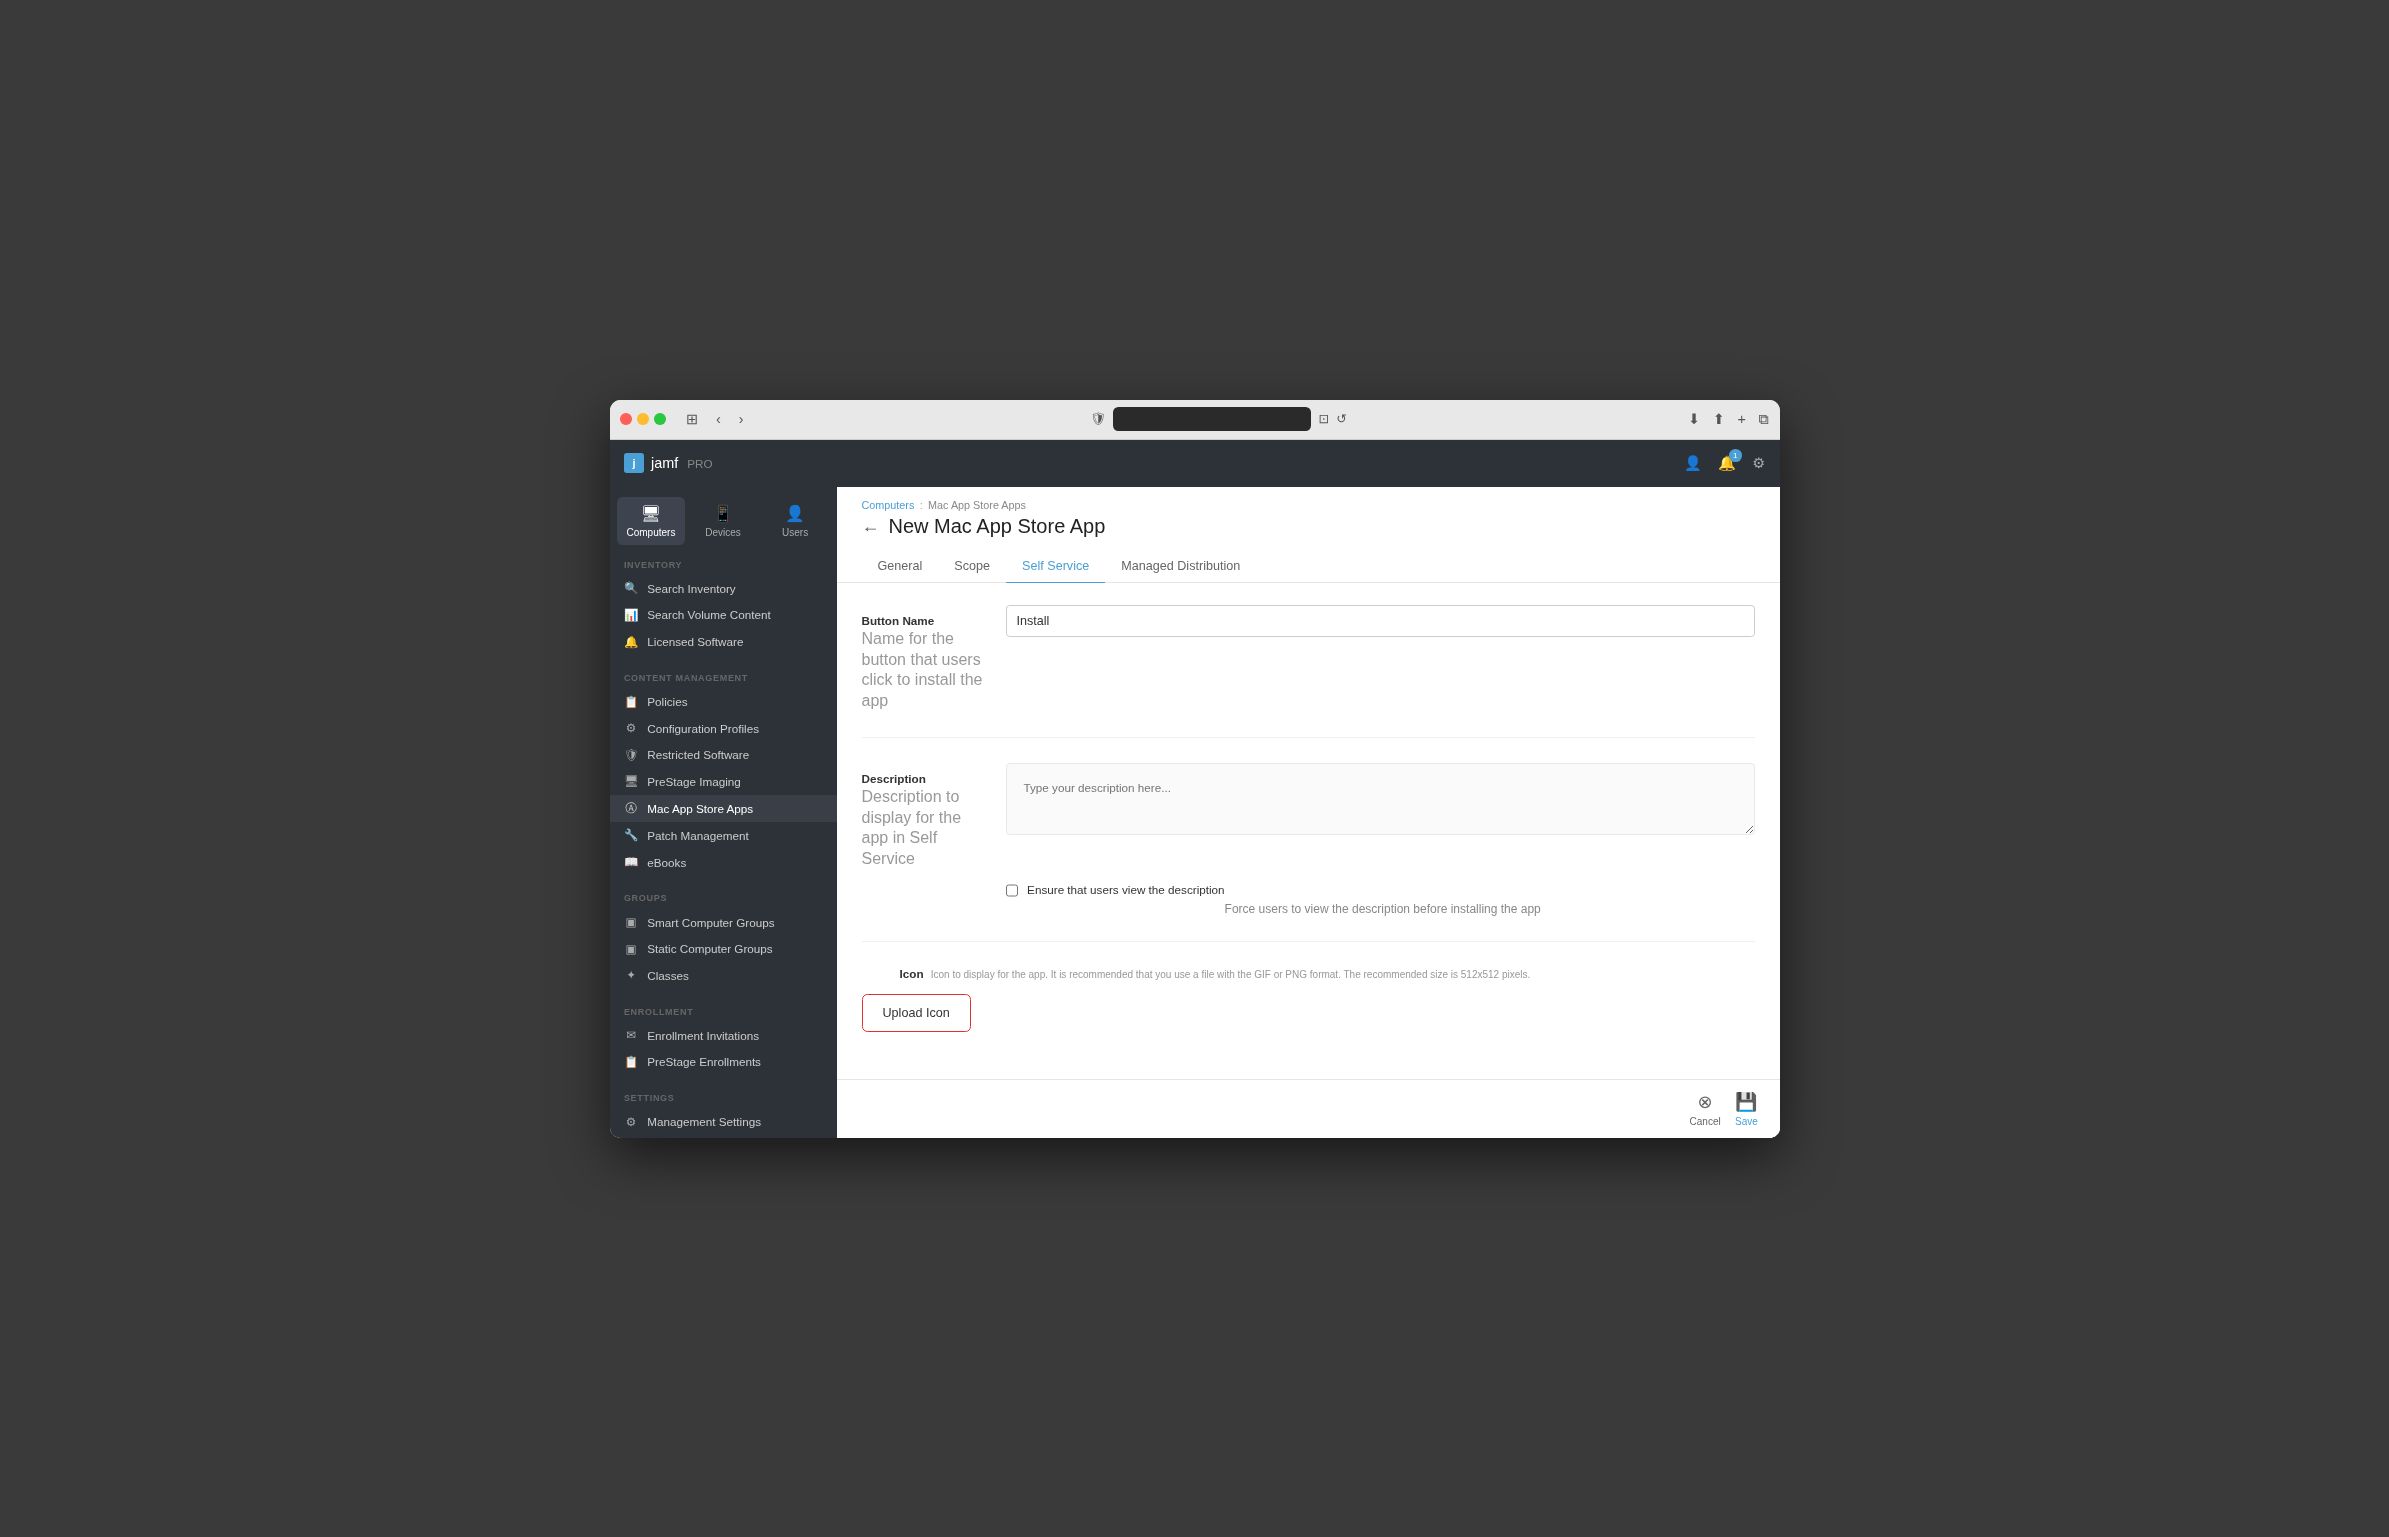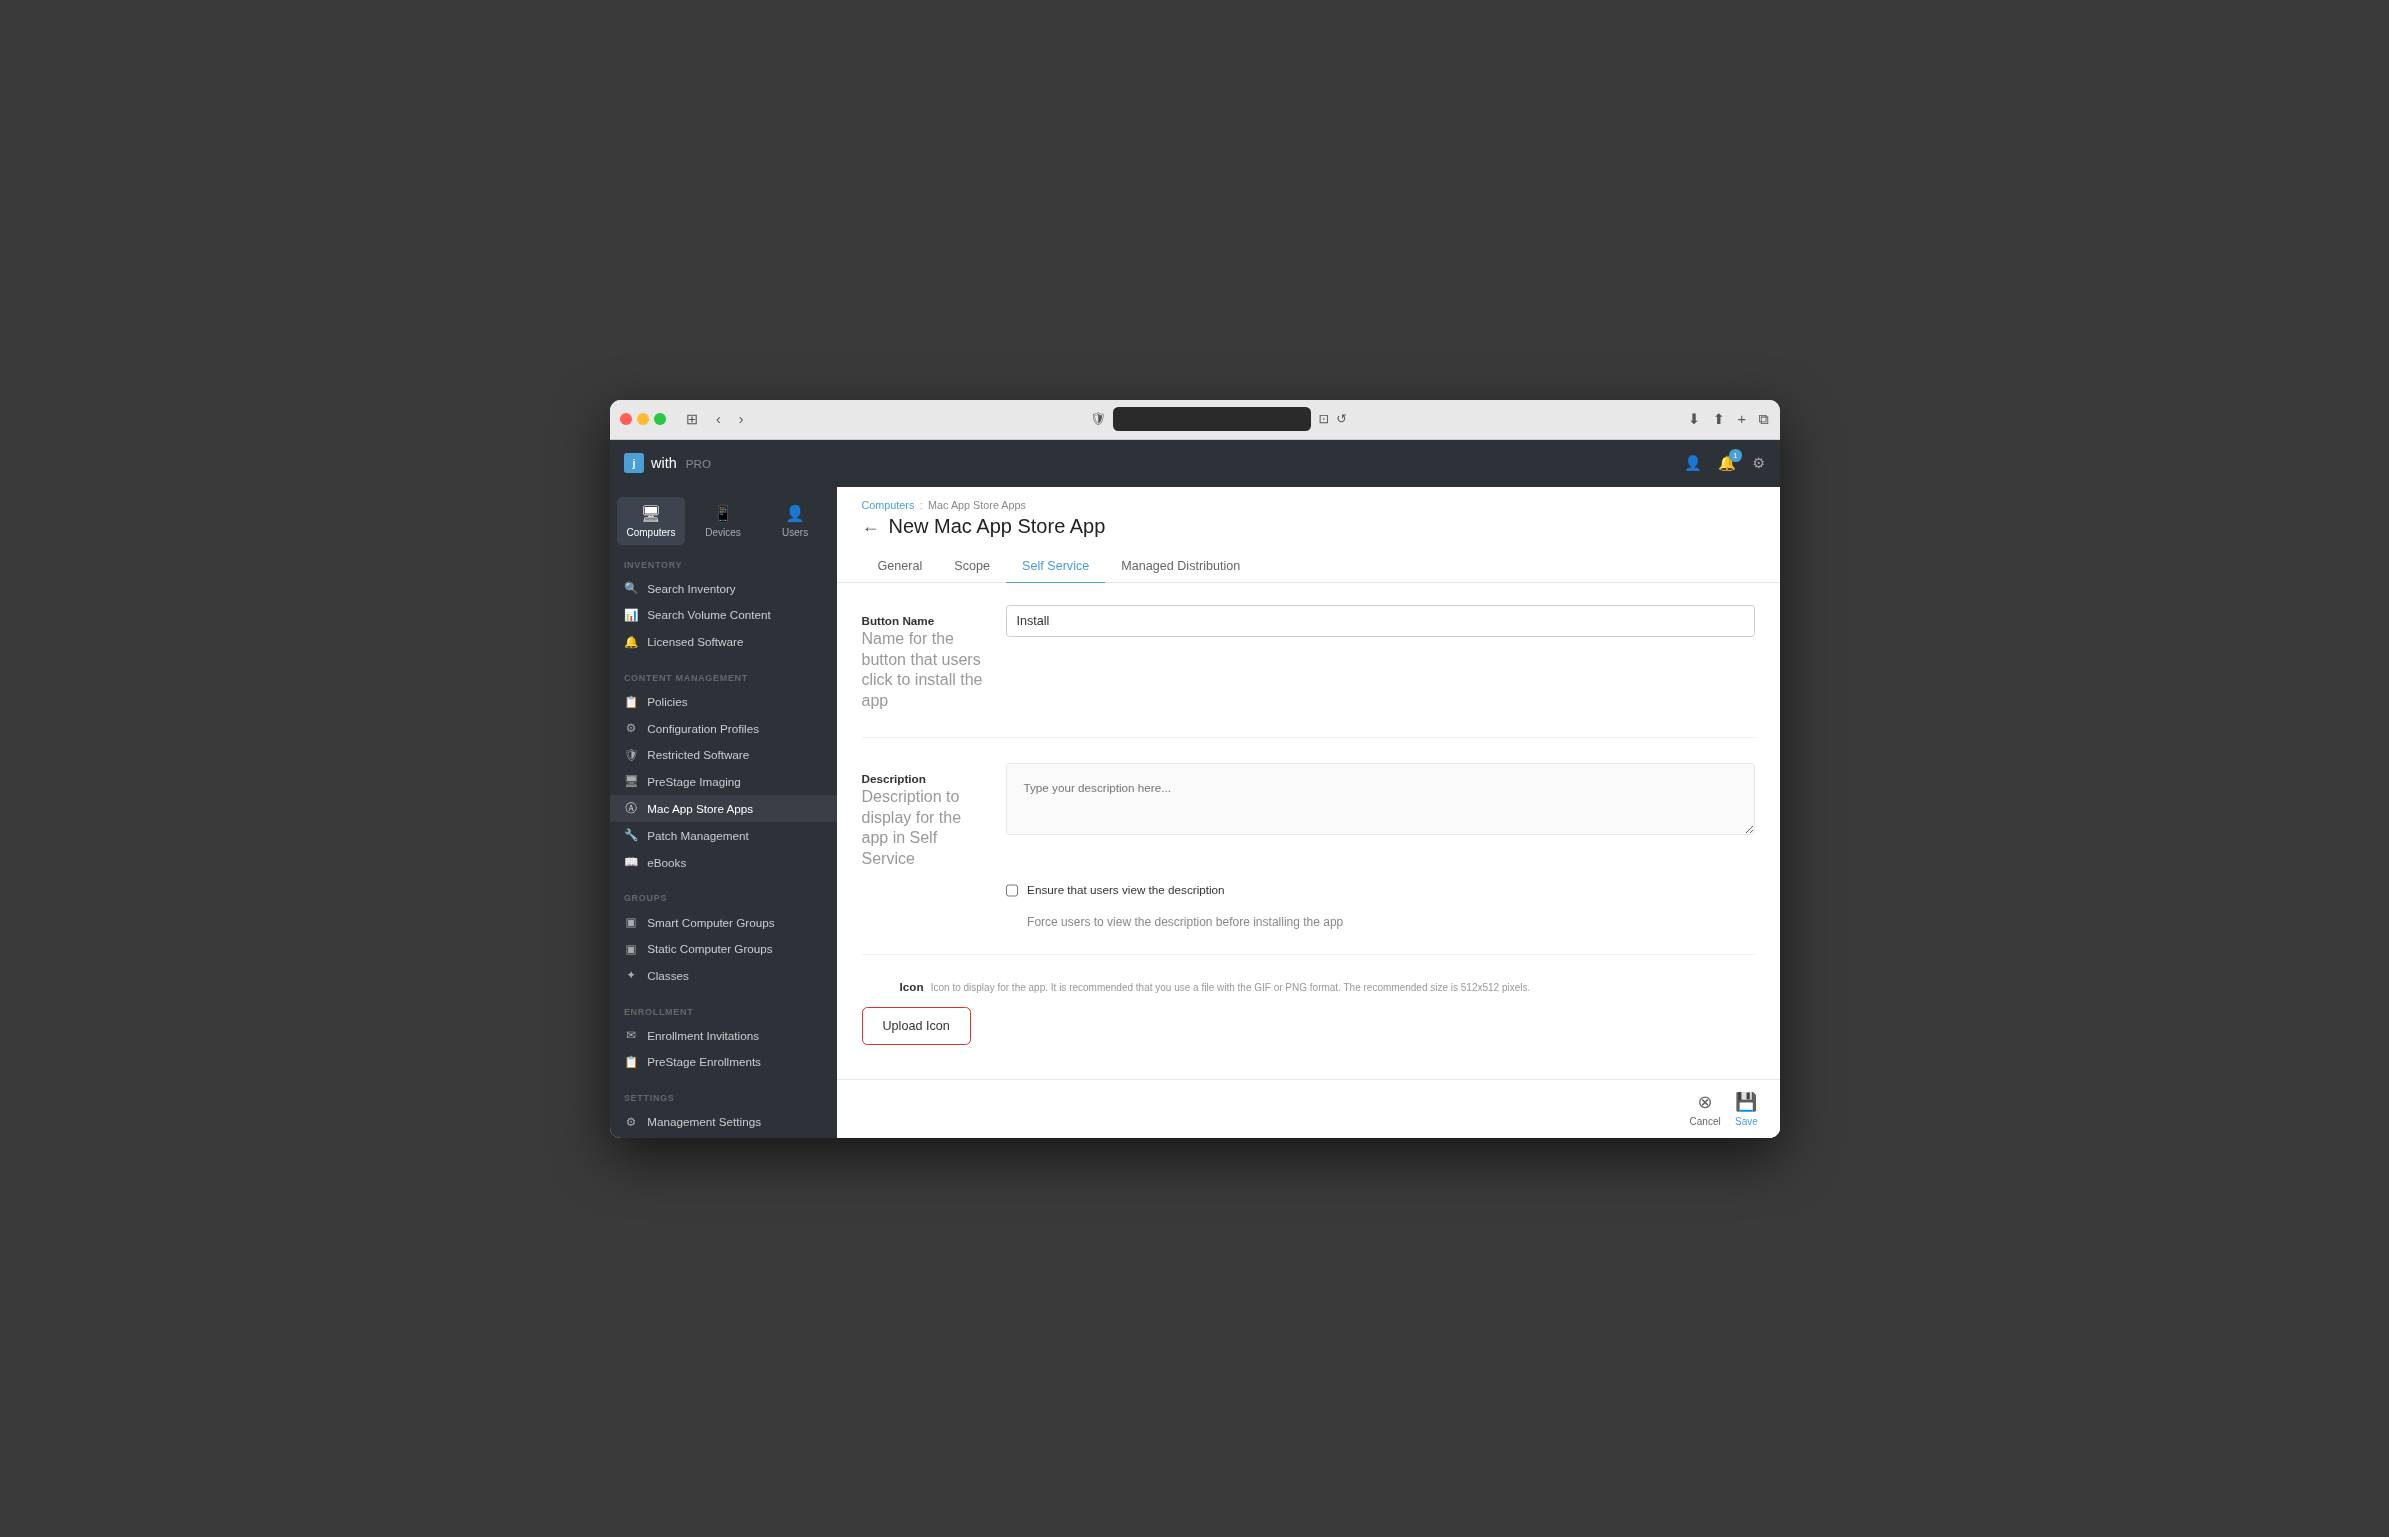--- a/index.html
+++ b/index.html
@@ -312,21 +312,21 @@
       font-weight: 600;
       color: #333;
       margin-bottom: 12.6px;
     }
 
     .checkbox-row {
       display: flex;
       align-items: flex-start;
       gap: 9px;
     }
-    .checkbox-label-block { display: flex; flex-direction: column; }
+    .checkbox-label-block { display: flex; flex-direction: row; }
     .checkbox-label-main { font-size: 11.7px; color: #333; font-weight: 500; }
     .checkbox-label-sub { font-size: 12px; color: #888; margin-top: 19px; }
     input[type="checkbox"] {
       width: 12.6px;
       height: 12.6px;
       margin-top: 1.8px;
       flex-shrink: 0;
       cursor: pointer;
     }
 
@@ -423,21 +423,21 @@
       <span>⬇</span>
       <span>⬆</span>
       <span>+</span>
       <span>⧉</span>
     </div>
   </div>
 
   <div class="app-header">
     <div class="jamf-logo">
       <div class="jamf-logo-icon">j</div>
-      <span class="jamf-logo-text">with</span>
+      <span class="jamf-logo-text">jamf</span>
       <span class="jamf-pro-text">PRO</span>
     </div>
     <div class="header-right">
       <span class="header-icon">👤</span>
       <span class="header-icon" style="position:relative;">
         🔔
         <span class="notification-badge">1</span>
       </span>
       <span class="header-icon">⚙</span>
     </div>

